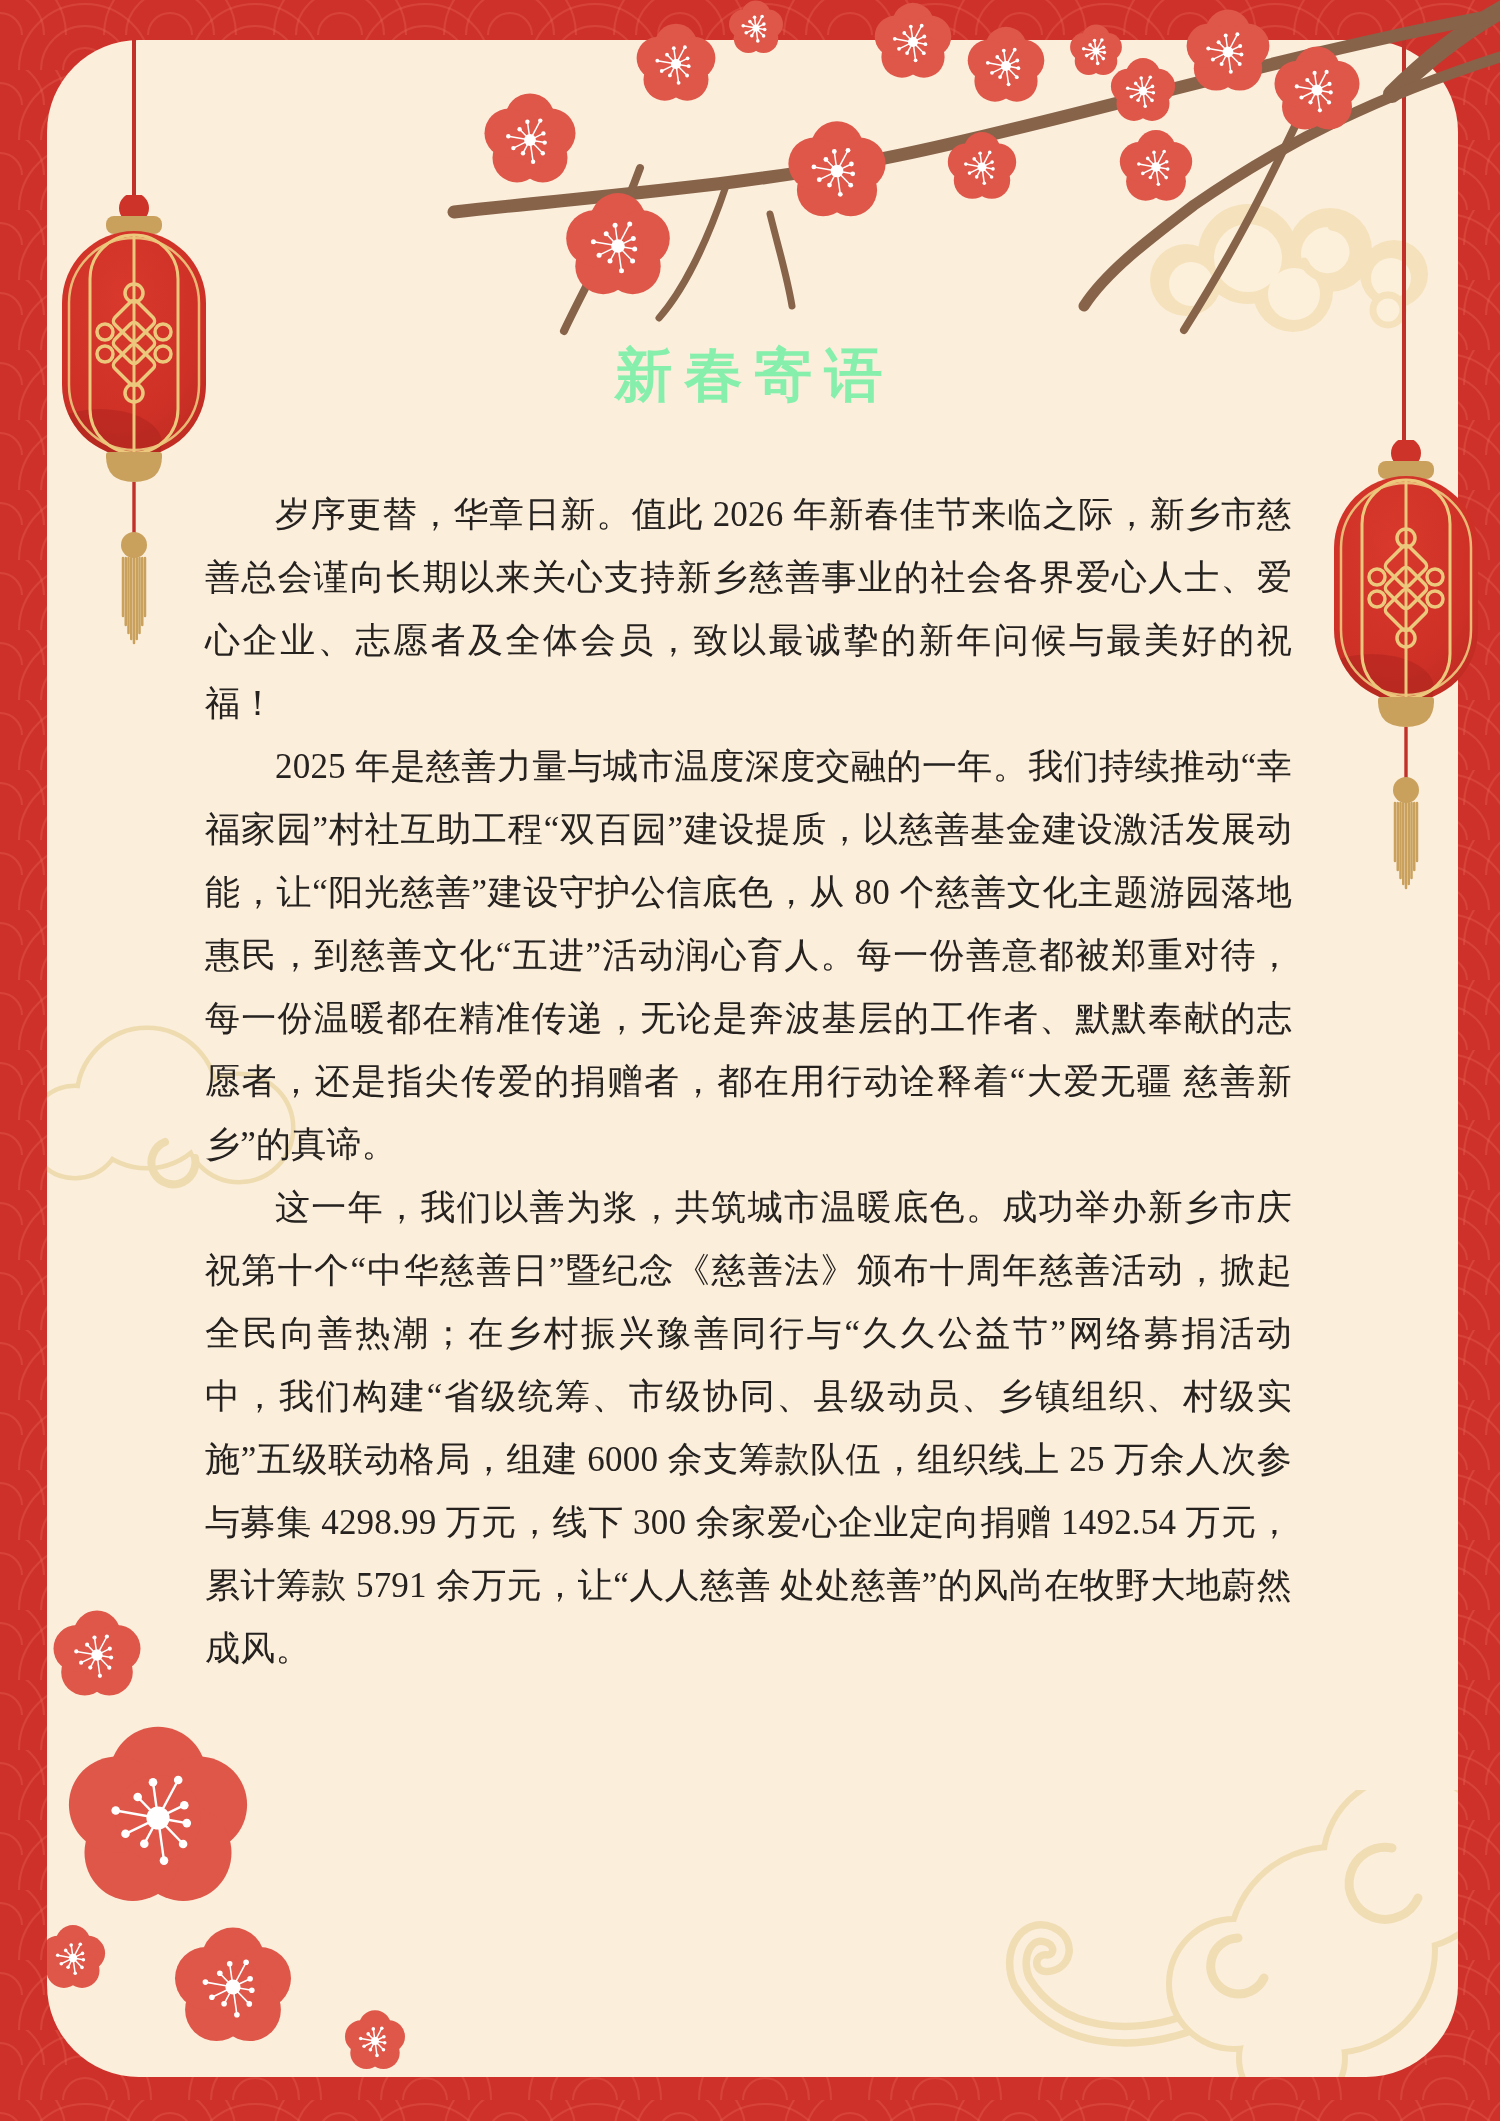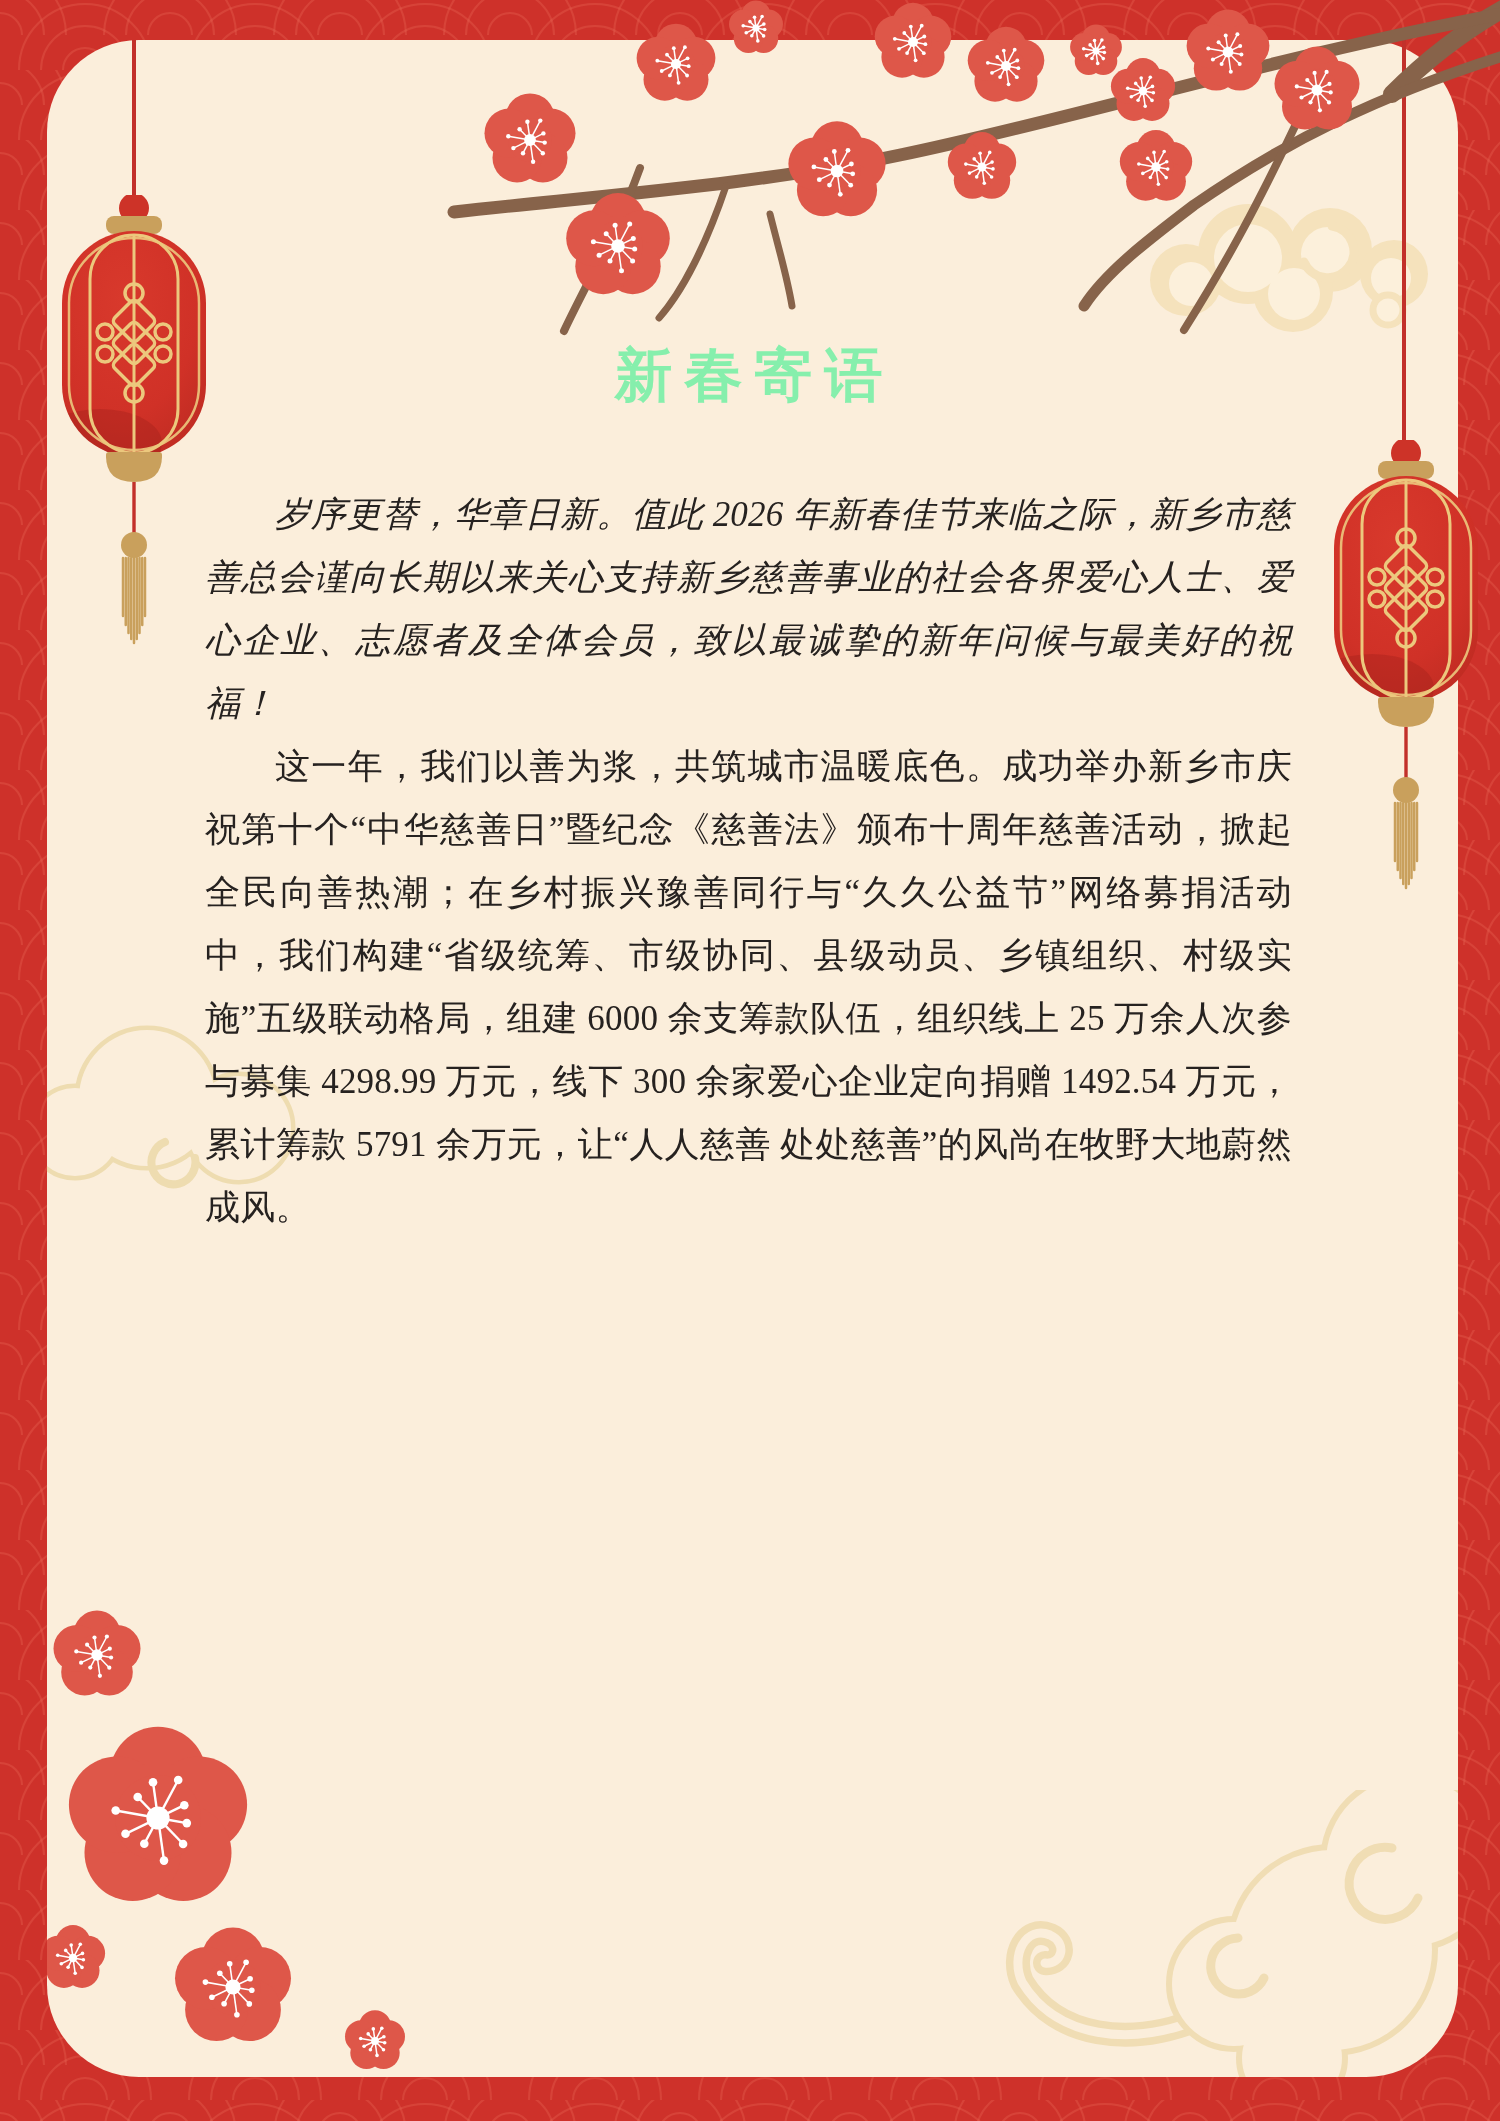--- a/index.html
+++ b/index.html
@@ -13,21 +13,21 @@
   #cloud-topright{left:1051px;top:152px;}
   #cloud-left{left:0;top:950px;}
   #cloud-bottomright{left:893px;top:1750px;}
   #corner-blossoms{left:0;top:1560px;}
   .content{position:absolute;left:158px;right:166px;top:0;}
   .title{margin:300px 0 0;text-align:center;color:#86efac;
          font-family:"DejaVu Sans","Liberation Sans",sans-serif;font-weight:800;
          font-size:58px;line-height:70px;letter-spacing:12px;text-indent:12px;}
   .para{margin:0;font-size:35px;line-height:63px;color:#262220;
         text-align:justify;text-align-last:left;text-indent:70px;letter-spacing:0.2px;}
-  .para.first{margin-top:73px;font-style:italic;}
+  .para.first{margin-top:73px;}
   .lantern-string{position:absolute;width:4px;background:#c2302a;}
   #string-left{left:132px;top:40px;height:158px;}
   #string-right{left:1402px;top:40px;height:403px;}
   .lantern{position:absolute;width:160px;height:460px;}
   #lantern-left{left:54px;top:195px;}
   #lantern-right{left:1326px;top:440px;}
   #branch{position:absolute;left:430px;top:0;}
 </style>
 </head>
 <body>
@@ -253,20 +253,21 @@
           <circle cx="334.8" cy="428.2" r="1.8" fill="#fff"></circle>
           <line x1="330.6" y1="439.7" x2="336.9" y2="436.7" stroke="#fff" stroke-width="1.5"></line>
           <circle cx="336.9" cy="436.7" r="1.8" fill="#fff"></circle>
           <circle cx="328" cy="441" r="3.9" fill="#fff"></circle>
         </g>
       </svg>
 
     <div class="content">
       <h1 class="title"><span>新春寄语</span></h1>
       <p class="para first">岁序更替，华章日新。值此 2026 年新春佳节来临之际，新乡市慈善总会谨向长期以来关心支持新乡慈善事业的社会各界爱心人士、爱心企业、志愿者及全体会员，致以最诚挚的新年问候与最美好的祝福！</p>
+      <p class="para">2025 年是慈善力量与城市温度深度交融的一年。我们持续推动“幸福家园”村社互助工程“双百园”建设提质，以慈善基金建设激活发展动能，让“阳光慈善”建设守护公信底色，从 80 个慈善文化主题游园落地惠民，到慈善文化“五进”活动润心育人。每一份善意都被郑重对待，每一份温暖都在精准传递，无论是奔波基层的工作者、默默奉献的志愿者，还是指尖传爱的捐赠者，都在用行动诠释着“大爱无疆 慈善新乡”的真谛。</p>
       <p class="para">这一年，我们以善为浆，共筑城市温暖底色。成功举办新乡市庆祝第十个“中华慈善日”暨纪念《慈善法》颁布十周年慈善活动，掀起全民向善热潮；在乡村振兴豫善同行与“久久公益节”网络募捐活动中，我们构建“省级统筹、市级协同、县级动员、乡镇组织、村级实施”五级联动格局，组建 6000 余支筹款队伍，组织线上 25 万余人次参与募集 4298.99 万元，线下 300 余家爱心企业定向捐赠 1492.54 万元，累计筹款 5791 余万元，让“人人慈善 处处慈善”的风尚在牧野大地蔚然成风。</p>
     </div>
   </div>
 
   <svg width="0" height="0" style="position:absolute" aria-hidden="true">
     <defs>
       <radialGradient id="lantGrad" cx="42%" cy="30%" r="95%">
         <stop offset="0" stop-color="#d8392c"></stop>
           <stop offset="0.55" stop-color="#d03127"></stop>
           <stop offset="1" stop-color="#b4281f"></stop>

